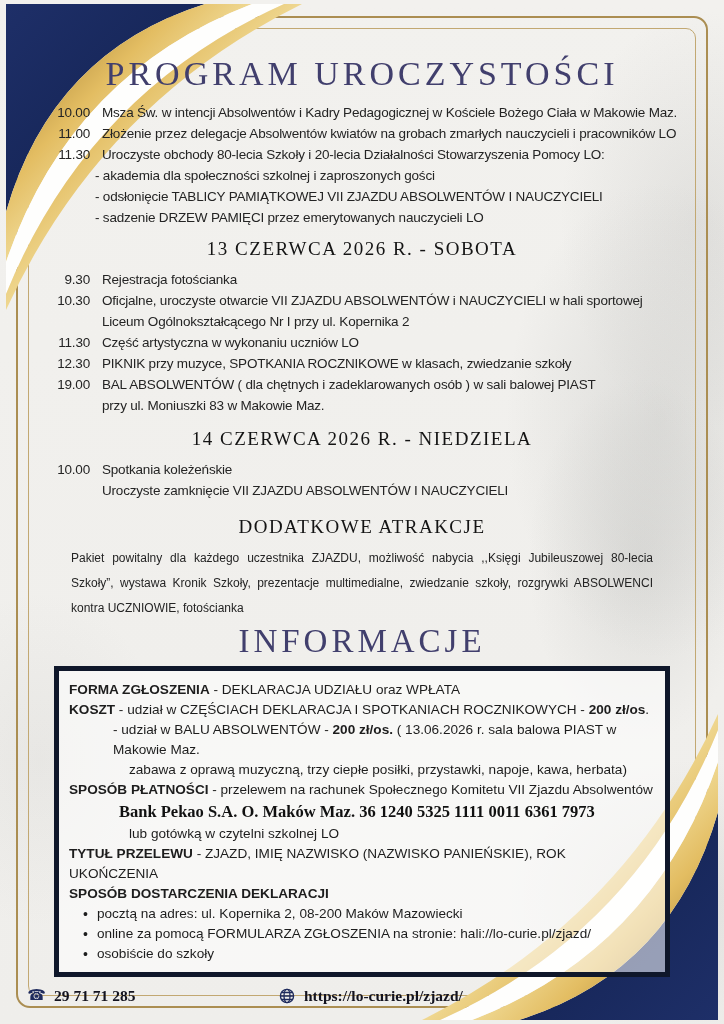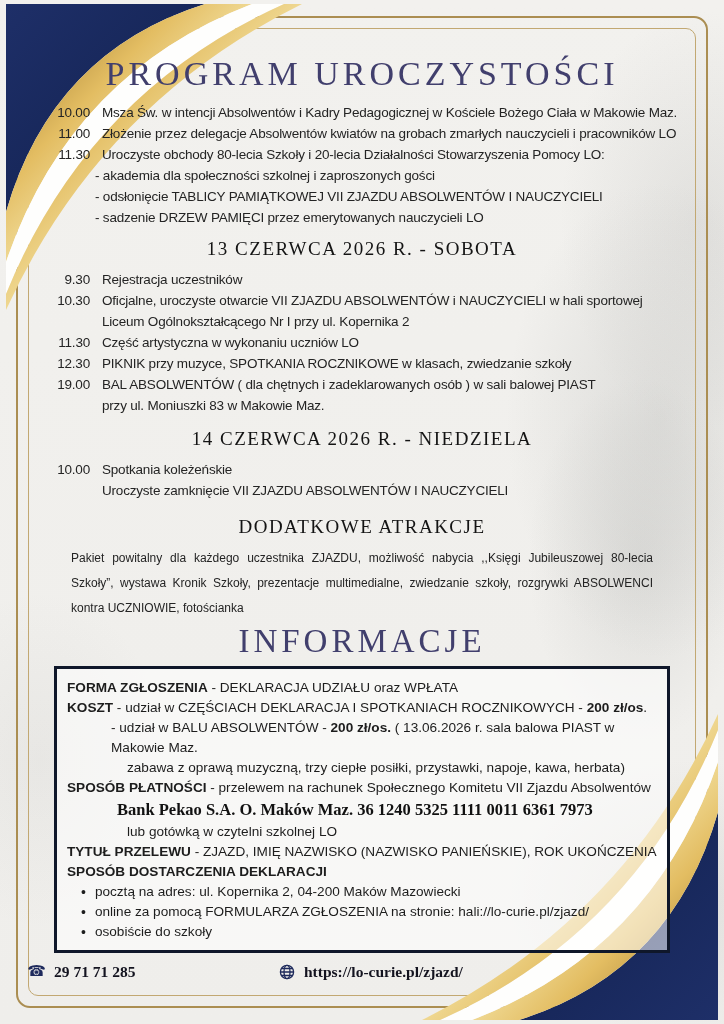--- a/index.html
+++ b/index.html
@@ -34,21 +34,21 @@
   .row.sub .txt{margin-left:-7px;}
   .day.sat .day-header{}
   .day.sun .day-header{margin-top:11px;}
 
   .extras-header{font-family:"Liberation Serif",serif;font-size:19px;letter-spacing:1.5px;color:#141414;
         text-align:center;margin-top:14px;line-height:24px;}
   .extras-text{margin:7px 29px 0;font-size:12px;line-height:25px;text-align:justify;color:#242424;}
 
   .info-header{font-family:"Liberation Serif",serif;font-size:33px;line-height:38px;letter-spacing:4px;
         color:#413f6d;text-align:center;font-weight:400;margin-top:1px;}
-  .info-box{margin:6px 12px 0;border:3px solid #0f172a;background:rgba(255,255,255,0.55);
+  .info-box{margin:6px 12px 0;border:5px solid #0f172a;background:rgba(255,255,255,0.55);
         padding:9px 10px 8px;font-size:13.6px;line-height:20px;color:#1d1d1d;}
   .iline b{font-weight:700;}
   .iline.ind1{margin-left:44px;}
   .iline.ind2{margin-left:60px;}
   .iline.bank{margin-left:50px;font-family:"Liberation Serif",serif;font-size:16.5px;line-height:24px;font-weight:700;color:#111;}
   .bullet{margin-left:14px;display:flex;}
   .bullet::before{content:"•";margin-right:9px;font-size:14px;}
 
   .footer{display:flex;margin:9px -14px 0;align-items:flex-start;}
   .fcol{display:flex;flex-direction:column;gap:3px;}
@@ -121,21 +121,21 @@
           <span class="txt">- sadzenie DRZEW PAMIĘCI przez emerytowanych nauczycieli LO</span>
         </div>
       </div>
     </div>
 
     <div class="day sat">
       <div class="day-header">13 CZERWCA 2026 R. - SOBOTA</div>
       <div class="rows">
         <div class="row">
           <span class="time">9.30</span>
-          <span class="txt">Rejestracja uczestników</span>
+          <span class="txt">Rejestracja fotościanka</span>
         </div>
         <div class="row">
           <span class="time">10.30</span>
           <span class="txt">Oficjalne, uroczyste otwarcie VII ZJAZDU ABSOLWENTÓW i NAUCZYCIELI w hali sportowej</span>
         </div>
         <div class="row">
           <span class="time"></span>
           <span class="txt">Liceum Ogólnokształcącego Nr I przy ul. Kopernika 2</span>
         </div>
         <div class="row">
@@ -195,21 +195,21 @@
       <div class="iline ind2">
         <span>lub gotówką w czytelni szkolnej LO</span>
       </div>
       <div class="iline">
         <b>TYTUŁ PRZELEWU</b><span> - ZJAZD, IMIĘ NAZWISKO (NAZWISKO PANIEŃSKIE), ROK UKOŃCZENIA</span>
       </div>
       <div class="iline">
         <b>SPOSÓB DOSTARCZENIA DEKLARACJI</b>
       </div>
       <div class="bullet">
-        <span>pocztą na adres: ul. Kopernika 2, 04-200 Maków Mazowiecki</span>
+        <span>pocztą na adres: ul. Kopernika 2, 08-200 Maków Mazowiecki</span>
       </div>
       <div class="bullet">
         <span>online za pomocą FORMULARZA ZGŁOSZENIA na stronie: hali://lo-curie.pl/zjazd/</span>
       </div>
       <div class="bullet">
         <span>osobiście do szkoły</span>
       </div>
     </div>
 
     <div class="footer">

